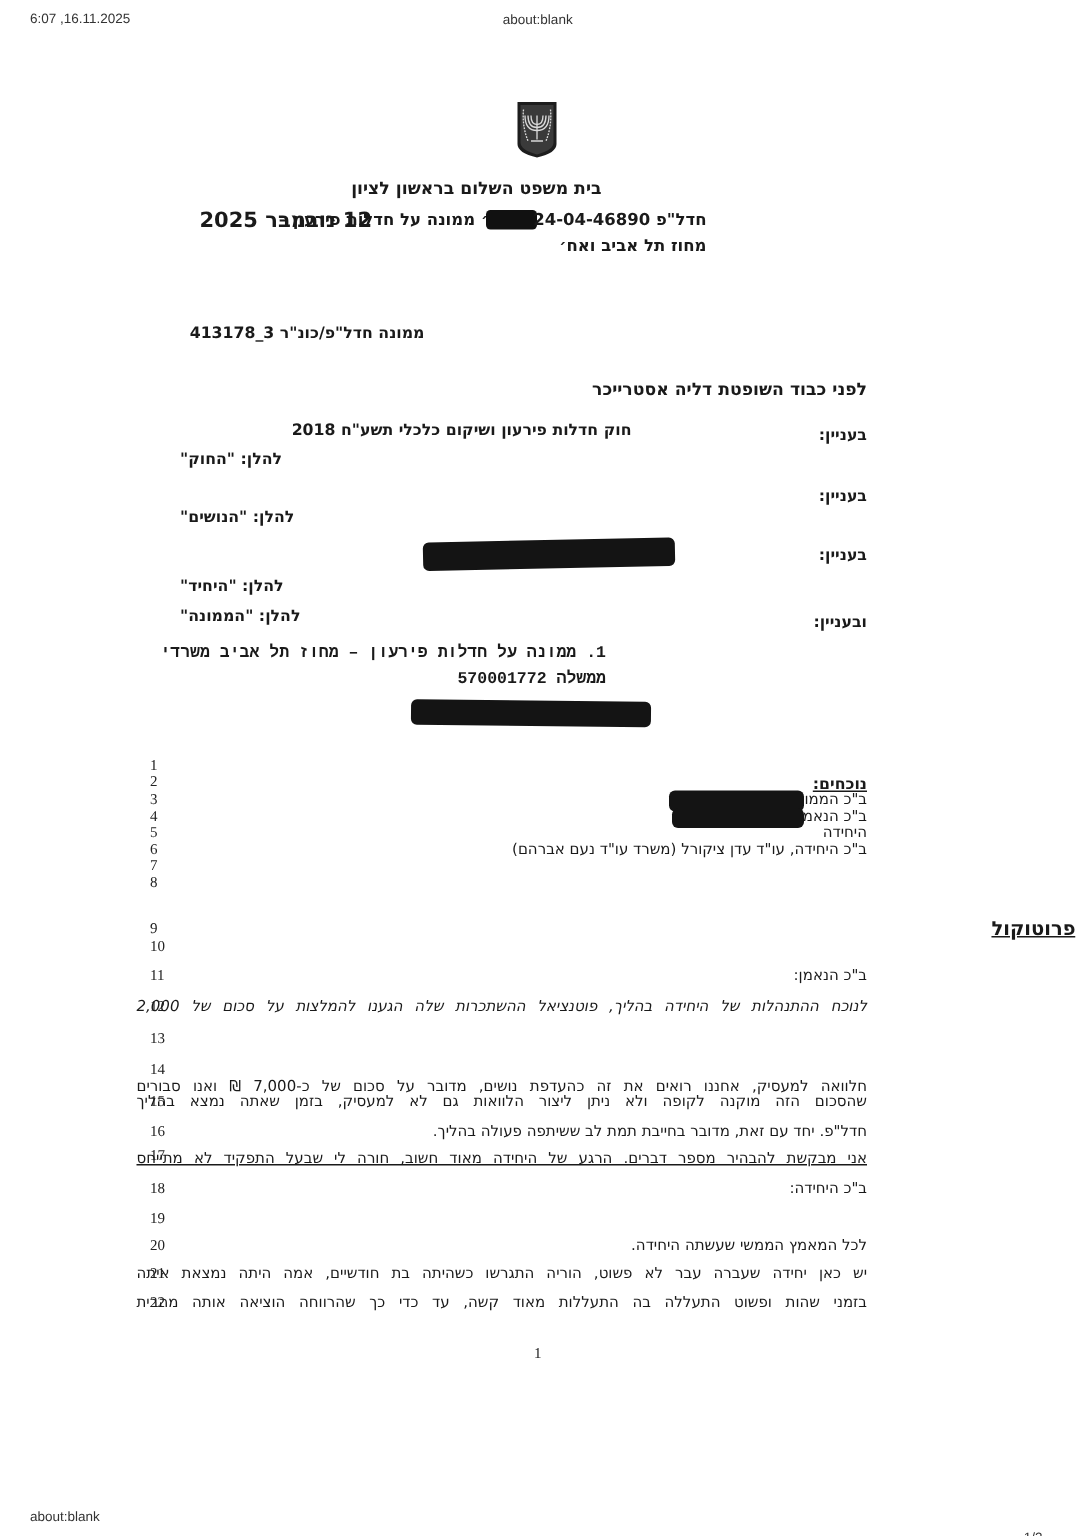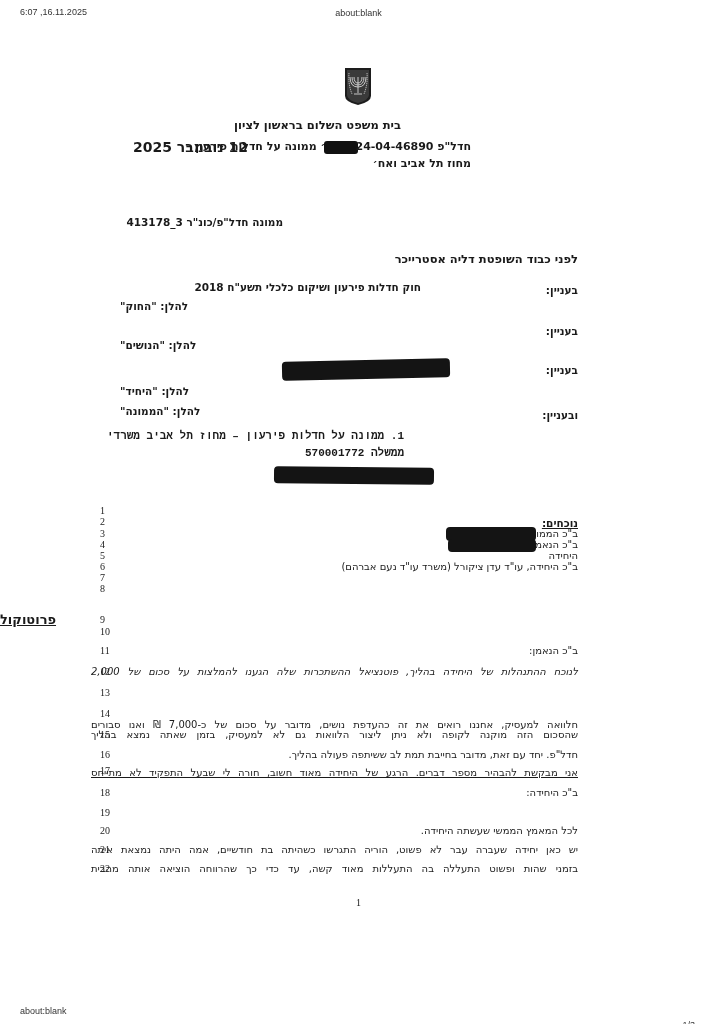--- a/index.html
+++ b/index.html
@@ -34,21 +34,21 @@
     .redact-bar { position: absolute; background: #141414; border-radius: 4px; }
 
     .party-1 { right: 282px; top: 428px; font-size: 11px; font-weight: bold; line-height: 17px; text-align: right; white-space: normal; width: 330px; font-family: Liberation Mono, monospace; }
     .party-2-num { right: 265px; top: 470px; font-size: 11px; font-weight: bold; }
 
     .line-num { position: absolute; left: 100px; width: 22px; text-align: left; font-family: "Liberation Serif", serif; font-size: 10px; color: #222; }
 
     .present-hdr { right: 108px; top: 517px; font-size: 10.5px; font-weight: bold; text-decoration: underline; }
     .present-row { right: 108px; font-size: 10px; }
 
-    .protocol-title { left: 0; width: 717px; text-align: left; top: 612px; font-size: 13px; font-weight: bold; text-decoration: underline; direction: rtl; position: absolute; }
+    .protocol-title { left: 0; width: 717px; text-align: right; top: 612px; font-size: 13px; font-weight: bold; text-decoration: underline; direction: rtl; position: absolute; }
 
     .speaker { right: 108px; font-size: 10px; }
     .para-line { right: 108px; width: 487px; font-size: 10px; text-align: justify; text-align-last: justify; }
     .para-line.last { text-align-last: right; width: auto; }
 
     .page-num { position: absolute; left: 0; width: 717px; text-align: center; top: 897px; font-family: "Liberation Serif", serif; font-size: 10px; }
   </style>
 </head>
 <body>
 

